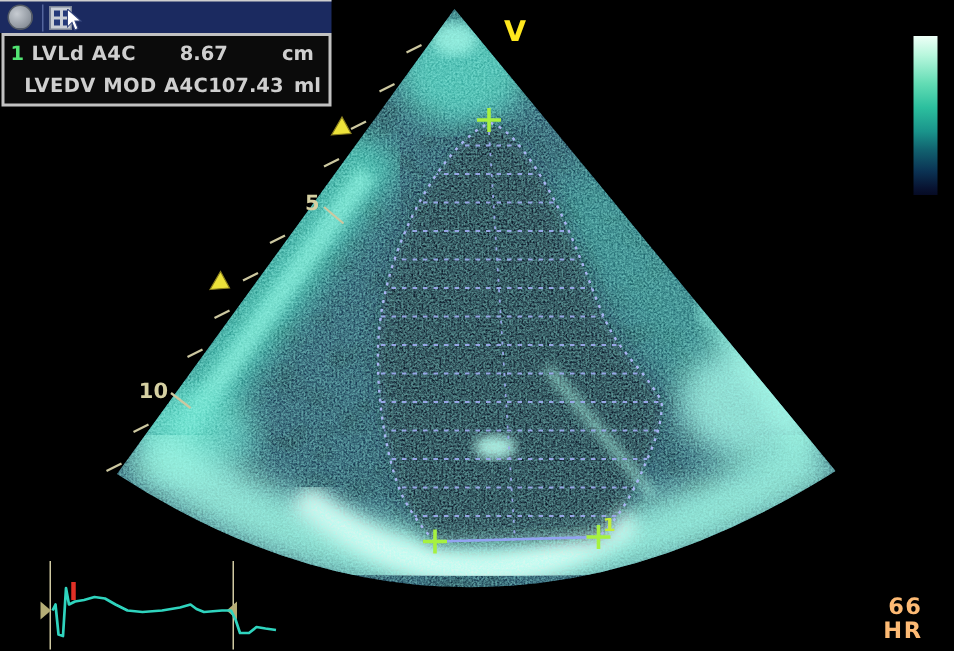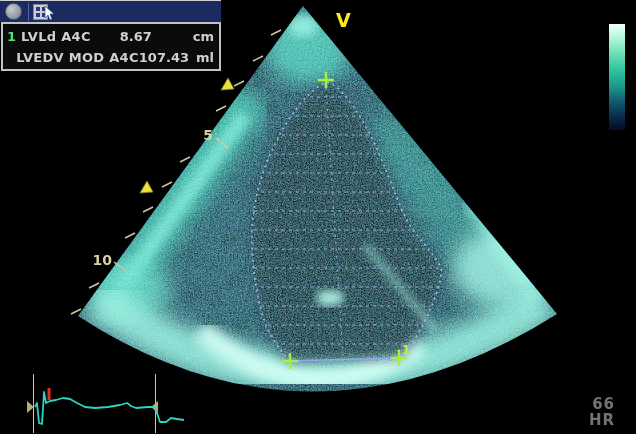--- a/index.html
+++ b/index.html
@@ -21,30 +21,30 @@
   .tb-cursor{position:absolute;left:43px;top:5px;width:12px;height:15px;}
 
   
   .panel{position:absolute;left:1px;top:22px;width:220px;height:49px;box-sizing:border-box;
          background:#0b0b0b;border:2px solid #c2c2c2;z-index:5;
          color:#cfcfcf;font-weight:bold;font-size:13px;padding:2px 5px 2px 4px;}
   .mrow{display:flex;align-items:center;height:21px;white-space:nowrap;}
   .m-idx{width:14px;color:#52e473;}
   .m-label{letter-spacing:.3px;}
   .m-val{flex:1;text-align:center;}
-  .m-unit{width:26px;margin-left:7px;text-align:right;}
+  .m-unit{width:26px;margin-left:7px;}
 
   
   .colorbar{position:absolute;left:609px;top:24px;width:16px;height:106px;z-index:4;
     background:linear-gradient(to bottom,#eefff7 0%,#b8f7dd 12%,#62dcb4 30%,
                #2cbf9e 45%,#1a948b 60%,#11606e 72%,#0b3354 85%,#081230 96%,#060b24 100%);}
 
   
   .hr{position:absolute;left:560px;top:396px;width:55px;text-align:right;z-index:5;
-      color:#737373;font-weight:bold;font-size:15px;line-height:16px;letter-spacing:1px;}
+      color:#fdba74;font-weight:bold;font-size:15px;line-height:16px;letter-spacing:1px;}
 </style>
 </head>
 <body>
 
 <div id="stage">
 
 <svg width="636" height="434" viewBox="0 0 636 434">
   <defs>
     <path id="sectorPath" d="M 303,6 L 78,316 Q 312,468 557,314 Z"></path>
     <clipPath id="sectorClip">

